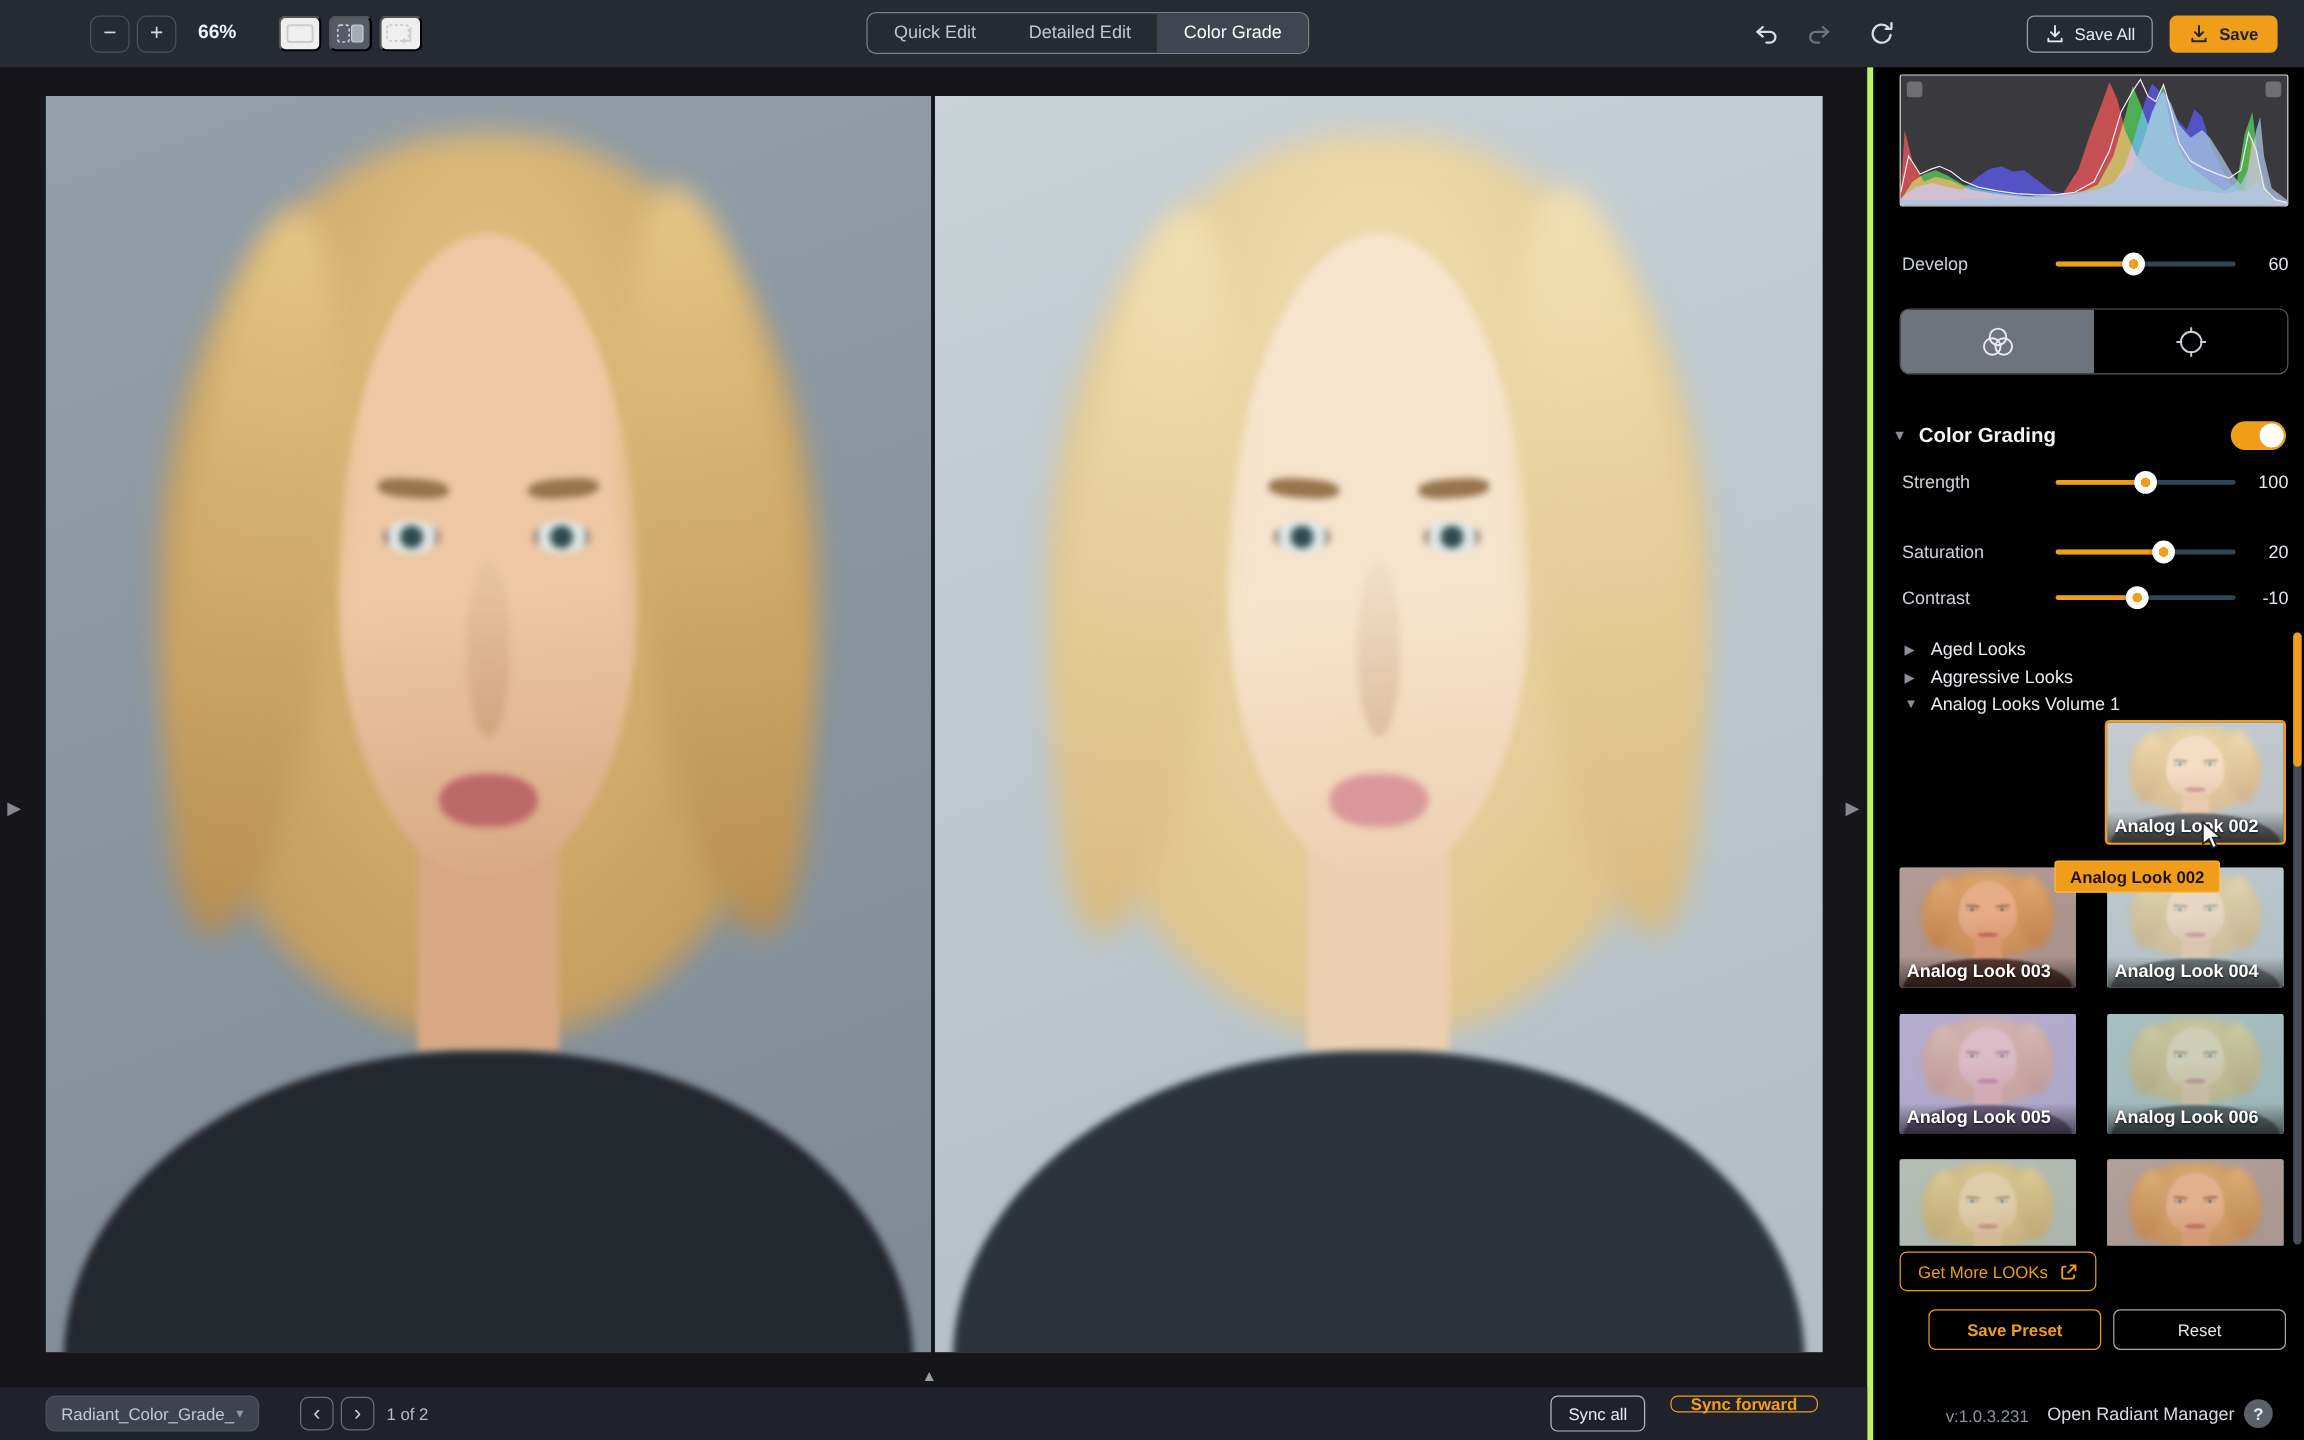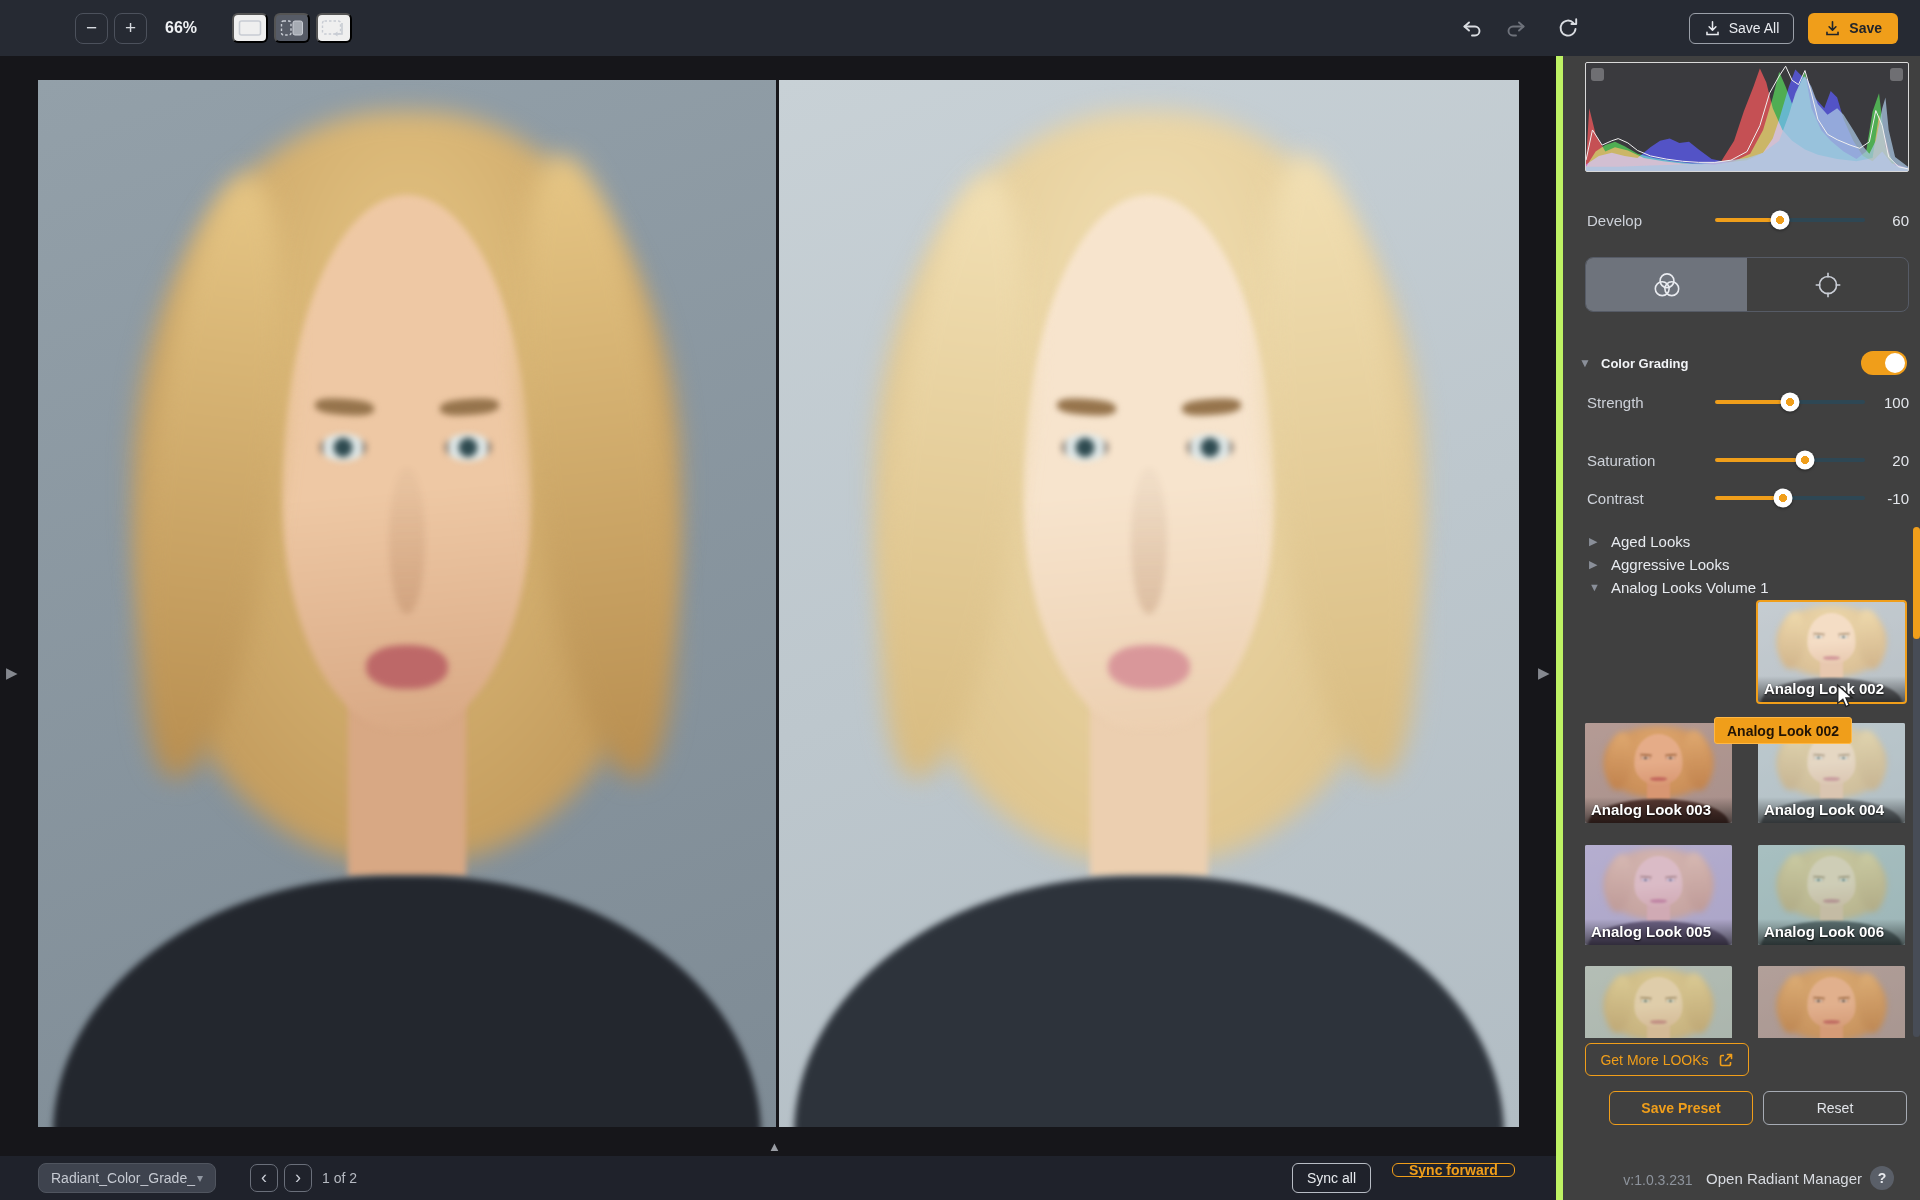--- a/index.html
+++ b/index.html
@@ -61,22 +61,22 @@
   .p-lockr { position:absolute; right:15%; top:7%; width:18%; height:60%; border-radius:50%; transform:rotate(-7deg);
              background:linear-gradient(var(--hair1), var(--hair2)); filter:blur(var(--blur)); }
   .p-tint { position:absolute; inset:0; background:var(--tint, transparent); }
 
   .photo-left  { --bg1:#93A0A9; --bg2:#7E8B95; --skin1:#EEC8A4; --skin2:#D8A884; --hair1:#E6C685; --hair2:#B88E50;
                  --shirt:#23272E; --lips:#BD6868; --blur:12px; --fblur:3px; }
   .photo-right { --bg1:#C8D1D6; --bg2:#B2BDC4; --skin1:#F7E4CD; --skin2:#ECCFB0; --hair1:#F2E0B4; --hair2:#D8BB80;
                  --shirt:#2D333B; --lips:#D9979A; --blur:12px; --fblur:3px; }
 
   
-  .panel { position:absolute; left:1556px; top:56px; width:364px; height:1144px; background:#404040;
-           border-left:7px solid #bef264; z-index:10; }
+  .panel { position:absolute; left:1556px; top:56px; width:364px; height:1144px; background:#000000;
+           border-left:5px solid #bef264; z-index:10; }
   .hist-box { position:absolute; left:22px; top:6px; width:324px; height:110px; background:#3A3A3E;
               border:1px solid #D9D9D9; border-radius:2px; }
   .hist-box svg { position:absolute; inset:0; width:100%; height:100%; }
   .hist-corner { position:absolute; top:5px; width:13px; height:13px; border-radius:3px; background:#6F6F73; z-index:3; }
 
   .slider-row { position:absolute; left:24px; width:322px; height:20px; display:flex; align-items:center; }
   .s-label { width:128px; font-size:15px; color:#CDD1D8; }
   .s-track { position:relative; width:150px; height:4px; border-radius:2px; background:#2E4754; }
   .s-fill  { position:absolute; left:0; top:0; bottom:0; width:calc(var(--pct) * 1%); background:#F09E1A; border-radius:2px; }
   .s-thumb { position:absolute; top:50%; left:calc(var(--pct) * 1%); transform:translate(-50%,-50%);
@@ -84,21 +84,21 @@
              background:radial-gradient(circle, #F09E1A 0 3.8px, #FFFFFF 4.2px); box-shadow:0 1px 3px rgba(0,0,0,.45); }
   .s-value { flex:1; text-align:right; font-size:15px; color:#E4E7EC; }
 
   .seg-tabs { position:absolute; left:22px; top:201px; width:324px; height:55px; border:1px solid #565B66;
               border-radius:8px; display:flex; overflow:hidden; }
   .seg-tab { flex:1; display:flex; align-items:center; justify-content:center; background:transparent; border:none; }
   .seg-tab.active { background:#6E737C; }
 
   .cg-header { position:absolute; left:16px; top:294px; width:332px; height:26px; display:flex; align-items:center; }
   .cg-tri { font-size:12px; color:#8A8F99; width:22px; }
-  .cg-title { font-size:13px; font-weight:700; color:#F2F4F7; }
+  .cg-title { font-size:17px; font-weight:700; color:#F2F4F7; }
   .toggle { position:absolute; right:4px; top:1px; width:46px; height:24px; border-radius:12px; background:#4A4F59; }
   .toggle.active { background:#F09E1A; }
   .toggle .knob { position:absolute; right:2px; top:2px; width:20px; height:20px; border-radius:50%; background:#FFFFFF; }
 
   .group-row { position:absolute; left:26px; width:300px; height:22px; display:flex; align-items:center; gap:10px; }
   .group-tri { font-size:11px; color:#8A8F99; width:12px; }
   .group-label { font-size:15px; color:#E7EAEF; }
 
   .looks-scroll { position:absolute; left:0; top:540px; width:364px; height:442px; overflow:hidden; }
   .look-tile { position:absolute; width:147px; height:100px; border-radius:2px; overflow:hidden; background:#9AA5AD; }
@@ -174,20 +174,25 @@
       </button>
       <button class="view-btn">
         <svg width="26" height="20" viewBox="0 0 26 20">
           <rect x="1.5" y="3" width="18" height="13" rx="2" fill="none" stroke="#C8CCD3" stroke-width="1.4" stroke-dasharray="2.5 2"></rect>
           <path d="M21 5 v11 h-6" fill="none" stroke="#C8CCD3" stroke-width="1.6"></path>
           <path d="M16.5 13.5 L13 16 L16.5 18.5 Z" fill="#C8CCD3"></path>
         </svg>
       </button>
     </div>
 
+    <nav class="tab-group">
+      <span class="tab">Quick Edit</span>
+      <span class="tab">Detailed Edit</span>
+      <span class="tab active">Color Grade</span>
+    </nav>
 
     <div class="tb-right">
       <button class="icon-btn hist-btn">
         <svg width="24" height="24" viewBox="0 0 24 24">
           <path d="M9 6.5 L4.5 10.5 L9 14.5" fill="none" stroke="#D9DCE1" stroke-width="1.9" stroke-linecap="round" stroke-linejoin="round"></path>
           <path d="M4.5 10.5 h10.5 a4.5 4.5 0 0 1 0 9 H12" fill="none" stroke="#D9DCE1" stroke-width="1.9" stroke-linecap="round"></path>
         </svg>
       </button>
       <button class="icon-btn hist-btn">
         <svg width="24" height="24" viewBox="0 0 24 24">

